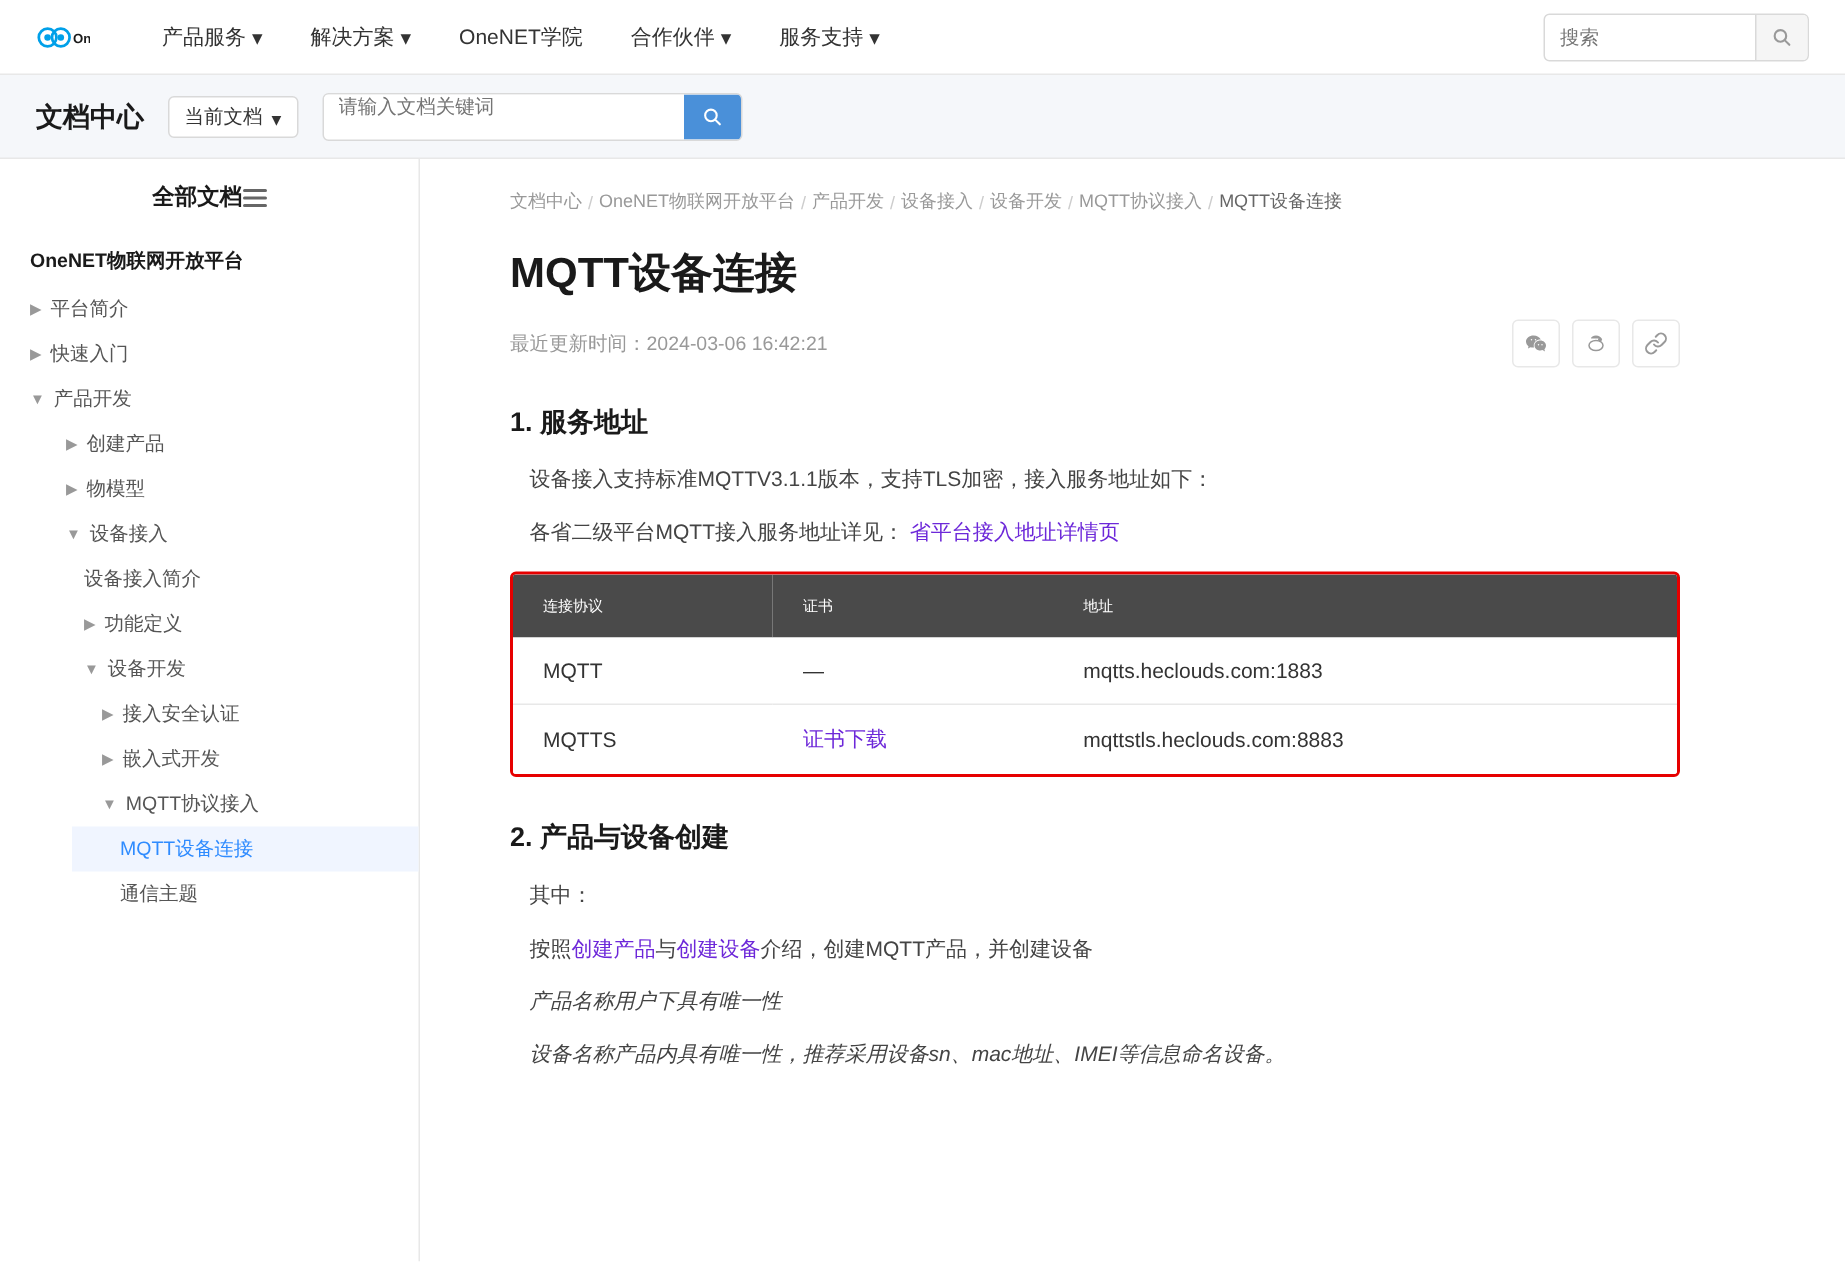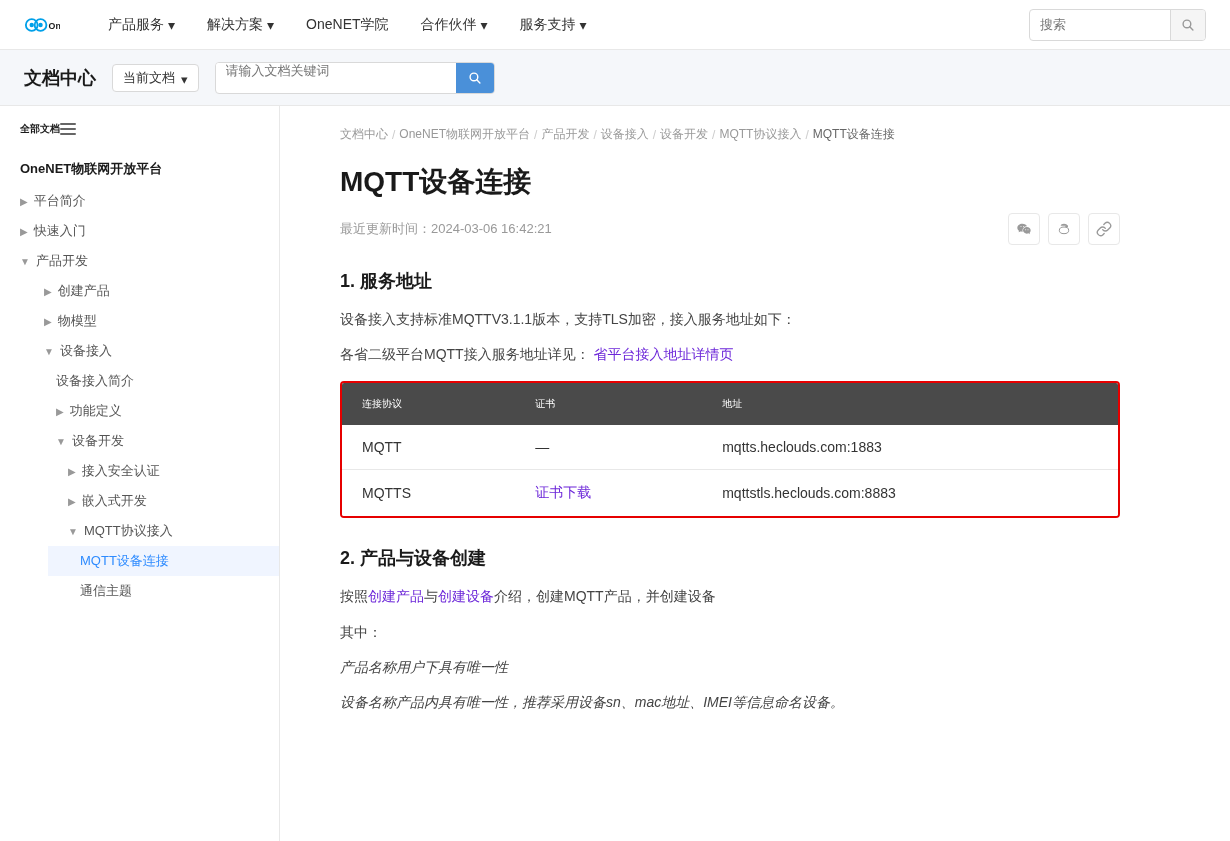--- a/index.html
+++ b/index.html
@@ -52,22 +52,22 @@
       background: #4a90d9; border: none; padding: 0 12px; cursor: pointer; height: 100%;
       display: flex; align-items: center; justify-content: center;
     }
 
     
     .layout { display: flex; min-height: calc(100vh - 106px); }
 
     
     .sidebar { width: 280px; border-right: 1px solid #e8e8e8; padding: 16px 0; flex-shrink: 0; }
     .sidebar-header {
-      display: flex; justify-content: flex-start; align-items: center;
-      padding: 0 20px 12px; font-size: 10px; font-weight: 600; color: #1a1a1a;
+      display: flex; justify-content: center; align-items: center;
+      padding: 0 20px 12px; font-size: 15px; font-weight: 600; color: #1a1a1a;
     }
     .sidebar-menu-icon { cursor: pointer; display: flex; flex-direction: column; gap: 3px; }
     .sidebar-menu-icon span { display: block; width: 16px; height: 2px; background: #666; border-radius: 1px; }
 
     .sidebar-section { padding: 4px 0; }
     .sidebar-platform {
       padding: 8px 20px; font-size: 13px; font-weight: 600; color: #1a1a1a;
     }
     .sidebar-item {
       padding: 6px 20px; font-size: 13px; color: #555; cursor: pointer; display: flex; align-items: center; gap: 6px;
@@ -97,21 +97,21 @@
     .share-icon-btn {
       width: 32px; height: 32px; border: 1px solid #e8e8e8; border-radius: 4px;
       display: flex; align-items: center; justify-content: center; cursor: pointer; color: #999;
       background: #fff;
     }
 
     
     .section-heading { font-size: 18px; font-weight: 600; color: #1a1a1a; margin-bottom: 14px; margin-top: 8px; }
 
     
-    .content-text { font-size: 14px; color: #444; line-height: 1.8; margin-bottom: 10px; }
+    .content-text { font-size: 14px; color: #444; line-height: 1.8; margin-bottom: 10px; margin-left: 13px; }
     .content-link { color: #6d28d9; text-decoration: none; }
 
     
     .table-wrapper {
       margin: 14px 0 28px;
       border: 2px solid #e60000;
       border-radius: 4px;
       overflow: hidden;
     }
     table { width: 100%; border-collapse: collapse; }
@@ -345,22 +345,22 @@
               <a href="#" class="content-link">证书下载</a>
             </td>
             <td>mqttstls.heclouds.com:8883</td>
           </tr>
         </tbody>
       </table>
     </div>
 
     <div class="section2">
       <h2 class="section-heading">2. 产品与设备创建</h2>
+      <p class="content-text">其中：</p>
       <p class="content-text">
         <span>按照</span><a href="#" class="content-link">创建产品</a><span>与</span><a href="#" class="content-link">创建设备</a><span>介绍，创建MQTT产品，并创建设备</span>
       </p>
-      <p class="content-text">其中：</p>
       <p class="content-text italic">产品名称用户下具有唯一性</p>
       <p class="content-text italic">设备名称产品内具有唯一性，推荐采用设备sn、mac地址、IMEI等信息命名设备。</p>
     </div>
 
   </main>
 </div>
 
 </body></html>

